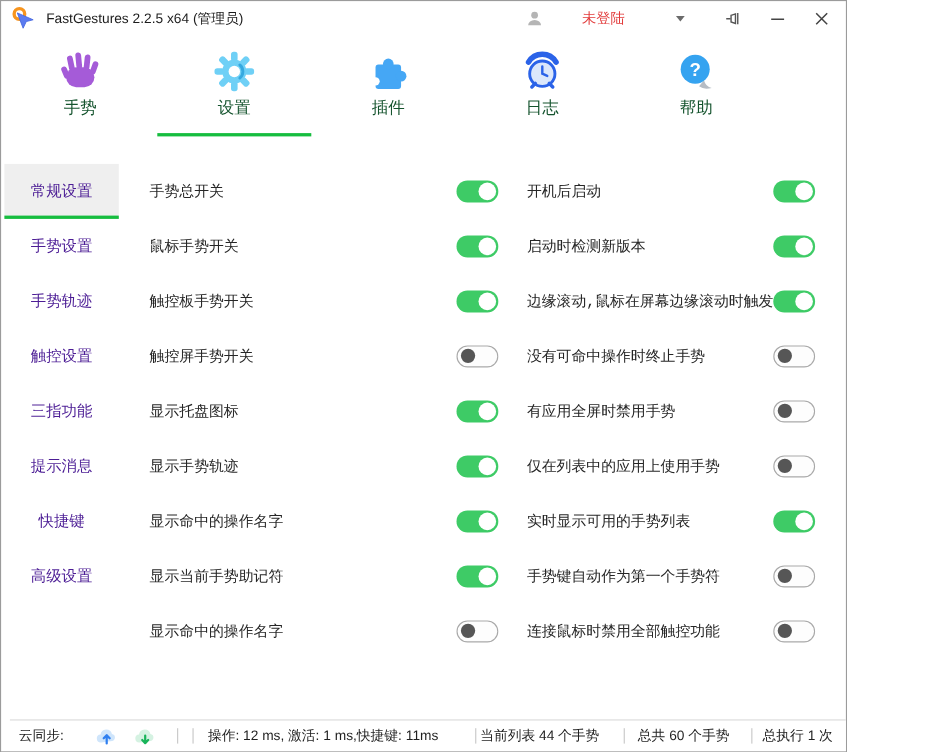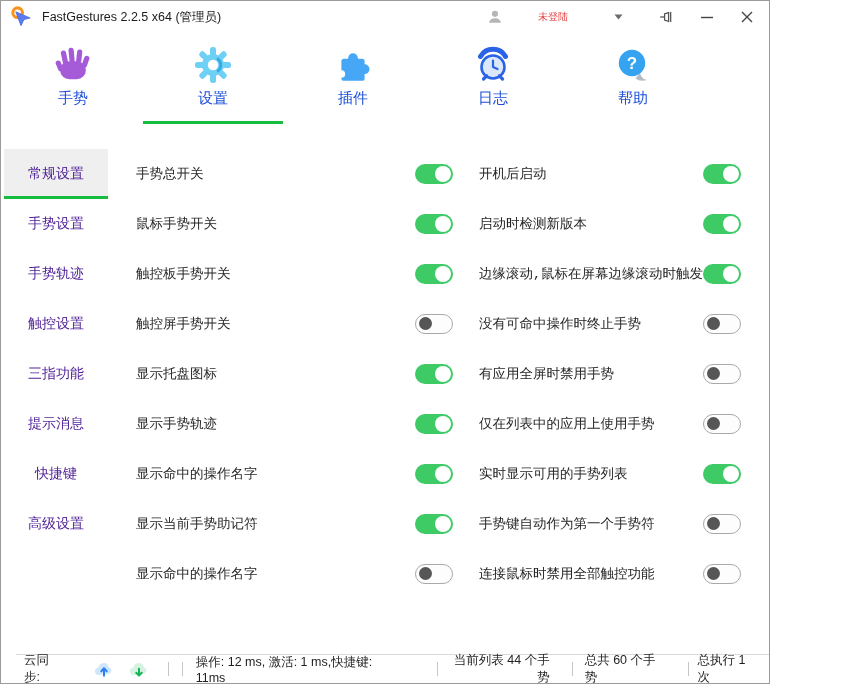--- a/index.html
+++ b/index.html
@@ -12,31 +12,31 @@
     color:#262626;
     position:relative;
     overflow:hidden;
   }
   
   .titlebar{display:flex;align-items:center;height:32px;padding:0 10px 0 8px;}
   .titlebar .logo{width:25px;height:25px;margin-right:8px;flex:0 0 auto;}
   .titlebar .title{font-size:12.5px;color:#1c1c1c;white-space:nowrap;}
   .titlebar .spacer{flex:1;}
   .tb-icon{display:flex;align-items:center;justify-content:center;cursor:default;}
-  .login{font-size:10px;margin:0 46px 0 34px;cursor:pointer;}
+  .login{font-size:13px;margin:0 46px 0 34px;cursor:pointer;}
   .caret{margin-right:0;}
   .pin{margin-left:36px;}
   .minimize{margin-left:26px;}
   .close{margin-left:28px;margin-right:6px;}
   
   .tabbar{display:flex;margin-top:13px;height:78px;padding-left:2px;}
   .tab{width:140px;display:flex;flex-direction:column;align-items:center;position:relative;cursor:pointer;}
   .tab-icon{width:38px;height:38px;display:block;}
   .tab-icon svg{width:38px;height:38px;display:block;}
-  .tab-label{font-size:15px;margin-top:5px;color:#1d4ed8;}
+  .tab-label{font-size:15px;margin-top:5px;color:#14532d;}
   .tab.active::after{content:"";position:absolute;left:0;right:0;bottom:0;height:3px;background:#16bd3f;}
   
   .appbody{display:flex;height:533px;}
   .sidebar{width:110px;padding-top:25px;flex:0 0 auto;}
   .side-item{height:50px;display:flex;align-items:center;justify-content:center;
     font-size:14px;color:#4c1d95;cursor:pointer;margin:0 3px;position:relative;}
   .side-item.active{background:#efefef;}
   .side-item.active::after{content:"";position:absolute;left:0;right:0;bottom:0;height:3px;background:#16bd3f;}
   .main{flex:1;display:flex;padding-top:25px;}
   .col{display:flex;flex-direction:column;}
@@ -46,21 +46,21 @@
   .col.left .row{padding-left:25px;padding-right:10px;}
   .col.right .row{padding-left:16px;padding-right:46px;font-family:Liberation Mono, monospace;}
   .row .lbl{font-size:13.5px;color:#262626;white-space:nowrap;}
   
   .toggle{width:38px;height:20px;border-radius:10px;position:relative;flex:0 0 auto;cursor:pointer;}
   .toggle.on{background:#3ecb66;}
   .toggle.on .knob{position:absolute;right:2px;top:2px;width:16px;height:16px;border-radius:50%;background:#fff;}
   .toggle.off{background:#fdfdfd;border:1.5px solid #a9a9a9;}
   .toggle.off .knob{position:absolute;left:3px;top:2px;width:13px;height:13px;border-radius:50%;background:#565656;}
   
-  .statusbar{position:absolute;left:15px;right:0;bottom:0;height:29px;border-top:1px solid #dadada;
+  .statusbar{position:absolute;left:8px;right:0;bottom:0;height:29px;border-top:1px solid #dadada;
     display:flex;align-items:center;font-size:12.5px;color:#1f1f1f;padding:0 8px;background:#fff;}
   .sb-div{width:1px;height:14px;background:#c6c6c6;flex:0 0 auto;}
   .cloud{width:22px;height:19px;display:block;}
   .sb-up{margin-left:28px;}
   .sb-down{margin-left:13px;}
   .d1{margin-left:18px;}
   .d2{margin-left:13px;}
   .sb-timing{margin-left:13px;}
   .d3{margin-left:33px;}
   .sb-current{margin-left:4px;text-align:right;}

